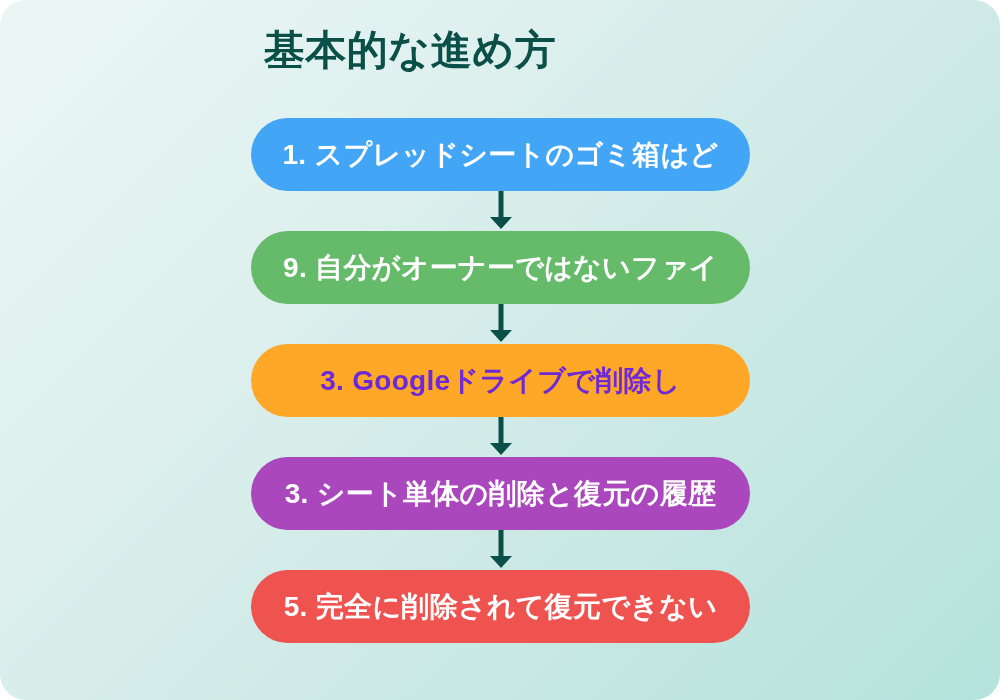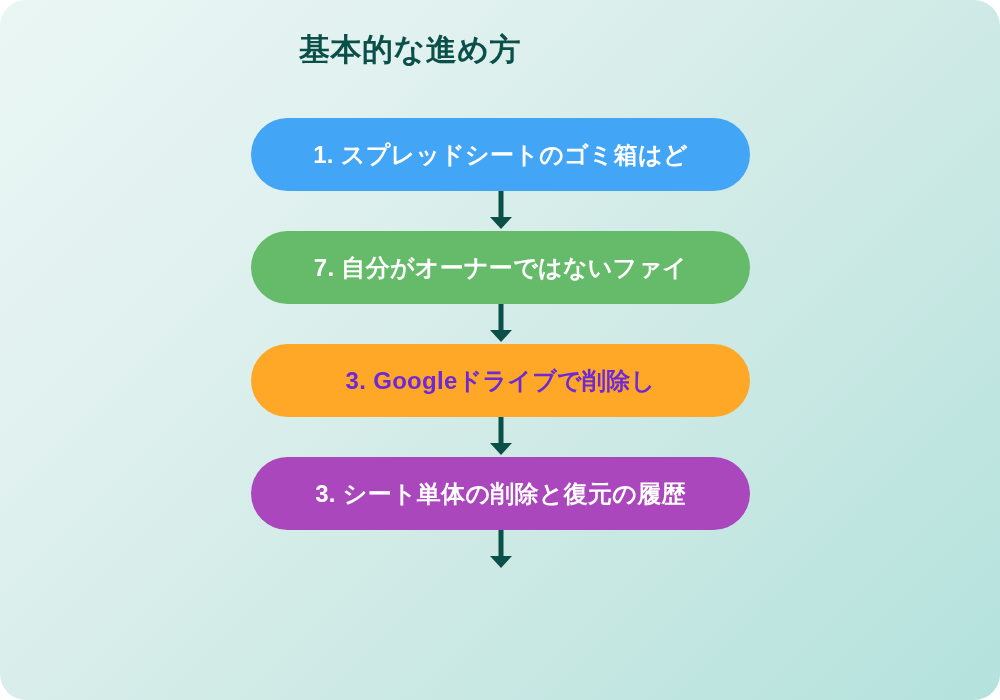--- a/index.html
+++ b/index.html
@@ -23,21 +23,21 @@
     background: linear-gradient(135deg, #eaf6f4 0%, #e0f1ef 28%, #cfeae6 58%, #b4e2dc 100%);
     overflow: hidden;
   }
 
   #title {
     position: absolute;
     top: 28px;
     left: 0;
     width: 820px;
     text-align: center;
-    font-size: 31px;
+    font-size: 41px;
     font-weight: bold;
     letter-spacing: 0.5px;
     color: #0b5048;
     line-height: 44px;
     white-space: nowrap;
   }
 
   #flow {
     position: absolute;
     top: 118px;
@@ -56,21 +56,21 @@
     height: 73px;
     border-radius: 37px;
     display: flex;
     align-items: center;
     justify-content: center;
     box-sizing: border-box;
   }
 
   .node-label {
     color: #ffffff;
-    font-size: 24px;
+    font-size: 28px;
     font-weight: bold;
     letter-spacing: 0.3px;
     white-space: nowrap;
     text-align: right;
     line-height: 30px;
   }
 
   .connector {
     position: relative;
     width: 499px;
@@ -101,21 +101,21 @@
 
     <div class="connector">
       <svg width="30" height="40" viewBox="0 0 30 40">
         <rect class="arrow-stem" x="12.5" y="0" width="5" height="27" fill="#0b5048"></rect>
         <polygon class="arrow-head" points="4,26 26,26 15,38" fill="#0b5048"></polygon>
       </svg>
     </div>
 
     <div class="node-wrap">
       <div class="node" id="node2" style="background: rgb(102, 187, 106);">
-        <span class="node-label" style="color: rgb(255, 255, 255);">7. 自分がオーナーではないファイ</span>
+        <span class="node-label" style="color: rgb(255, 255, 255);">9. 自分がオーナーではないファイ</span>
       </div>
     </div>
 
     <div class="connector">
       <svg width="30" height="40" viewBox="0 0 30 40">
         <rect class="arrow-stem" x="12.5" y="0" width="5" height="27" fill="#0b5048"></rect>
         <polygon class="arrow-head" points="4,26 26,26 15,38" fill="#0b5048"></polygon>
       </svg>
     </div>
 
@@ -138,15 +138,20 @@
       </div>
     </div>
 
     <div class="connector">
       <svg width="30" height="40" viewBox="0 0 30 40">
         <rect class="arrow-stem" x="12.5" y="0" width="5" height="27" fill="#0b5048"></rect>
         <polygon class="arrow-head" points="4,26 26,26 15,38" fill="#0b5048"></polygon>
       </svg>
     </div>
 
+    <div class="node-wrap">
+      <div class="node" id="node5" style="background: rgb(239, 83, 80);">
+        <span class="node-label" style="color: rgb(255, 255, 255);">5. 完全に削除されて復元できない</span>
+      </div>
+    </div>
 
   </div>
 </div>
 
 </body></html>

